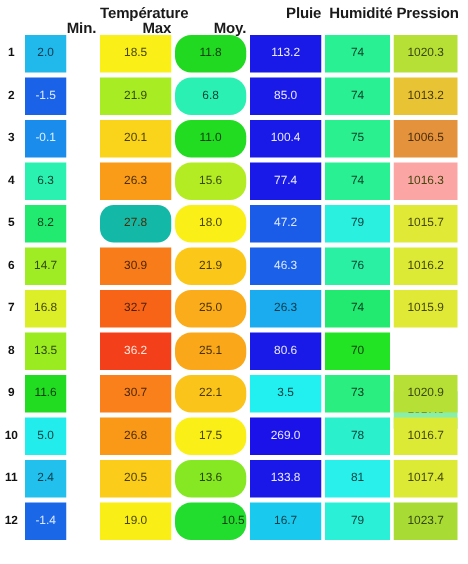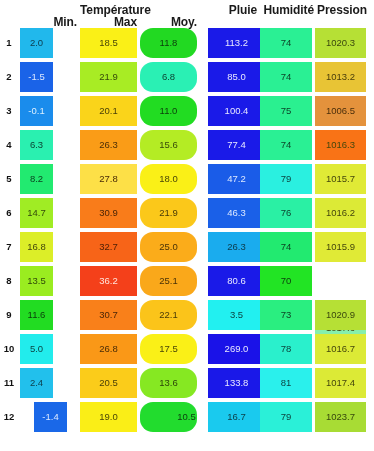--- a/index.html
+++ b/index.html
@@ -70,21 +70,21 @@
     line-height: 30px;
     text-align: center;
     font-size: 9.5px;
     font-weight: normal;
     box-sizing: border-box;
   }
   
   .c0 { left: 20px;  width: 33px; }
   .c1 { left: 80px;  width: 57px; }
   .c2 { left: 140px; width: 57px; border-radius: 13px; }
-  .c3 { left: 208px; width: 57px; }
+  .c3 { left: 200px; width: 57px; }
   .c4 { left: 260px; width: 52px; }
   .c5 { left: 315px; width: 51px; }
 
   
   .h-temp  { left: 80px;  width: 57px; }
   .h-min   { left: 20px;  width: 57px; }
   .h-max   { left: 80px;  width: 57px; }
   .h-moy   { left: 140px; width: 57px; }
   .h-pluie { left: 200px; width: 57px; }
   .h-hum   { left: 258px; width: 56px; }
@@ -133,26 +133,26 @@
         <div class="cell c4" style="background: rgb(42, 240, 144); color: rgb(12, 68, 41);">75</div>
         <div class="cell c5" style="background: rgb(228, 146, 60); color: rgb(74, 46, 11);">1006.5</div>
       </div>
       <div class="row">
         <div class="row-label">4</div>
         <div class="cell c0" style="background: rgb(42, 240, 176); color: rgb(12, 68, 52);">6.3</div>
         <div class="cell c1" style="background: rgb(250, 156, 23); color: rgb(74, 46, 7);">26.3</div>
         <div class="cell c2" style="background: rgb(180, 236, 36); color: rgb(56, 74, 10);">15.6</div>
         <div class="cell c3" style="background: rgb(26, 26, 232); color: rgb(232, 232, 255);">77.4</div>
         <div class="cell c4" style="background: rgb(42, 240, 148); color: rgb(12, 68, 41);">74</div>
-        <div class="cell c5" style="background: #f97316; color: rgb(69, 71, 12);">1016.3</div>
+        <div class="cell c5" style="background: #fca5a5; color: rgb(69, 71, 12);">1016.3</div>
       </div>
       <div class="row">
         <div class="row-label">5</div>
         <div class="cell c0" style="background: rgb(34, 234, 112); color: rgb(11, 63, 31);">8.2</div>
-        <div class="cell c1" style="background: #fde047; color: rgb(74, 44, 7);">27.8</div>
+        <div class="cell c1" style="background: #14b8a6; color: rgb(74, 44, 7); border-radius: 11px;">27.8</div>
         <div class="cell c2" style="background: rgb(250, 240, 23); color: rgb(74, 71, 7);">18.0</div>
         <div class="cell c3" style="background: rgb(26, 92, 232); color: rgb(220, 232, 255);">47.2</div>
         <div class="cell c4" style="background: rgb(42, 240, 224); color: rgb(12, 68, 64);">79</div>
         <div class="cell c5" style="background: rgb(224, 234, 54); color: rgb(69, 71, 12);">1015.7</div>
       </div>
       <div class="row">
         <div class="row-label">6</div>
         <div class="cell c0" style="background: rgb(160, 236, 36); color: rgb(51, 74, 10);">14.7</div>
         <div class="cell c1" style="background: rgb(249, 124, 26); color: rgb(74, 37, 7);">30.9</div>
         <div class="cell c2" style="background: rgb(251, 200, 26); color: rgb(74, 60, 7);">21.9</div>
@@ -200,21 +200,21 @@
         <div class="row-label">11</div>
         <div class="cell c0" style="background: rgb(34, 192, 236); color: rgb(13, 62, 76);">2.4</div>
         <div class="cell c1" style="background: rgb(251, 204, 26); color: rgb(74, 62, 7);">20.5</div>
         <div class="cell c2" style="background: rgb(134, 232, 34); color: rgb(43, 69, 9);">13.6</div>
         <div class="cell c3" style="background: rgb(26, 24, 232); color: rgb(232, 232, 255);">133.8</div>
         <div class="cell c4" style="background: rgb(42, 240, 236); color: rgb(12, 68, 68);">81</div>
         <div class="cell c5" style="background: rgb(220, 234, 54); color: rgb(69, 71, 12);">1017.4</div>
       </div>
       <div class="row">
         <div class="row-label">12</div>
-        <div class="cell c0" style="background: rgb(26, 104, 232); color: rgb(220, 232, 255); margin-left: 14px;">-1.4</div>
+        <div class="cell c0" style="background: rgb(26, 104, 232); color: rgb(220, 232, 255);">-1.4</div>
         <div class="cell c1" style="background: rgb(250, 238, 23); color: rgb(74, 70, 7);">19.0</div>
         <div class="cell c2" style="background: rgb(34, 220, 46); color: rgb(11, 60, 13); padding-left: 36px;">10.5</div>
         <div class="cell c3" style="background: rgb(26, 202, 238); color: rgb(12, 64, 74);">16.7</div>
         <div class="cell c4" style="background: rgb(42, 240, 216); color: rgb(12, 68, 62);">79</div>
         <div class="cell c5" style="background: rgb(168, 220, 52); color: rgb(54, 71, 13);">1023.7</div>
       </div>
     </div>
 
 </div>
 

